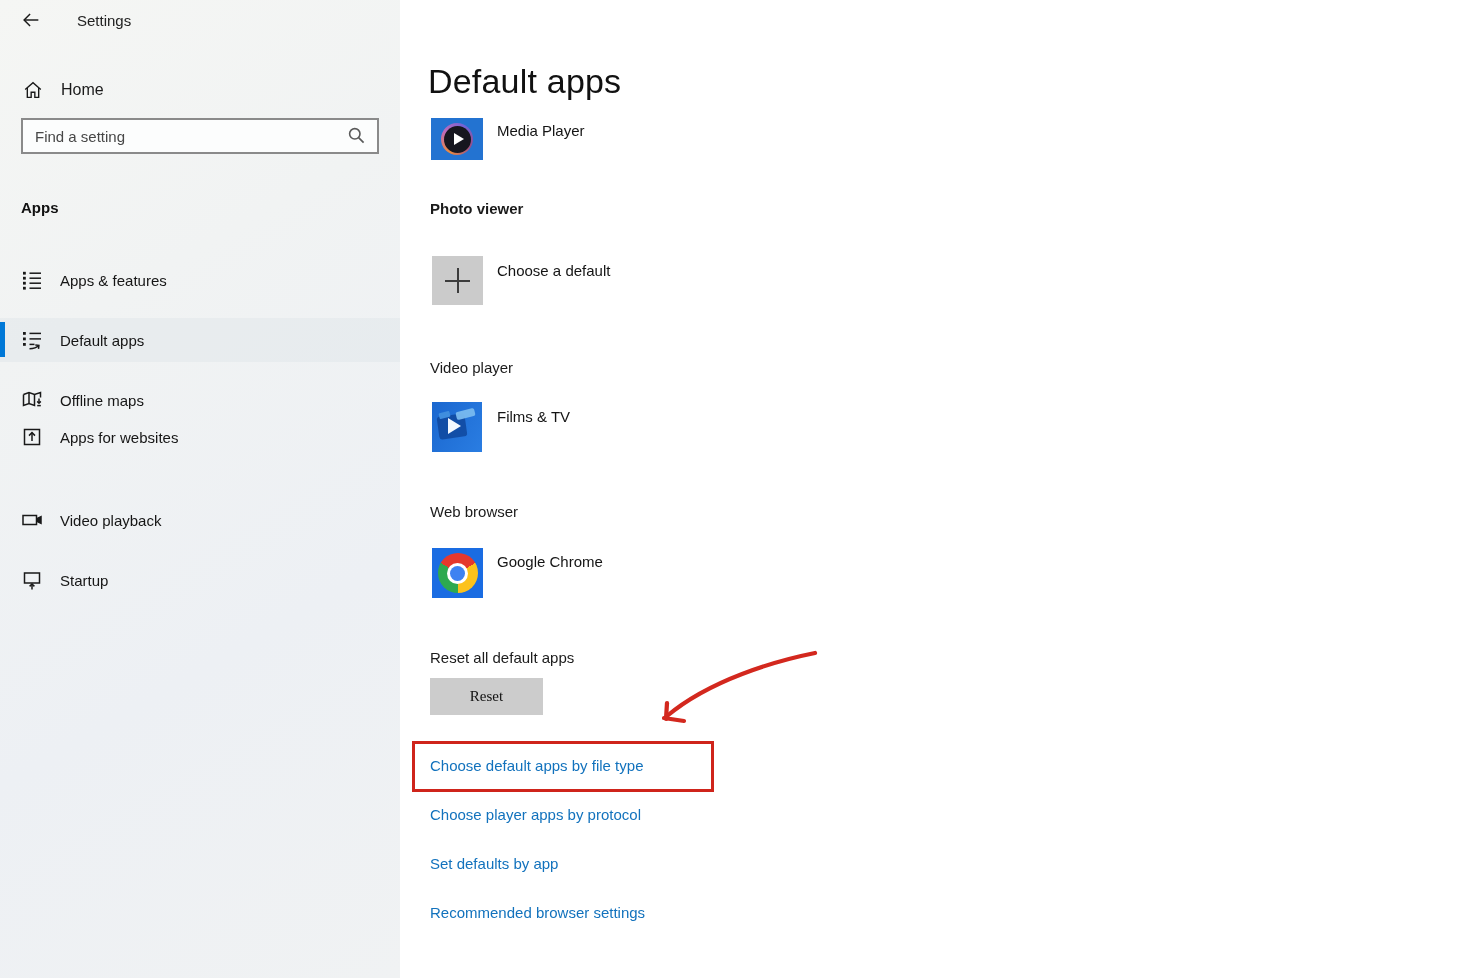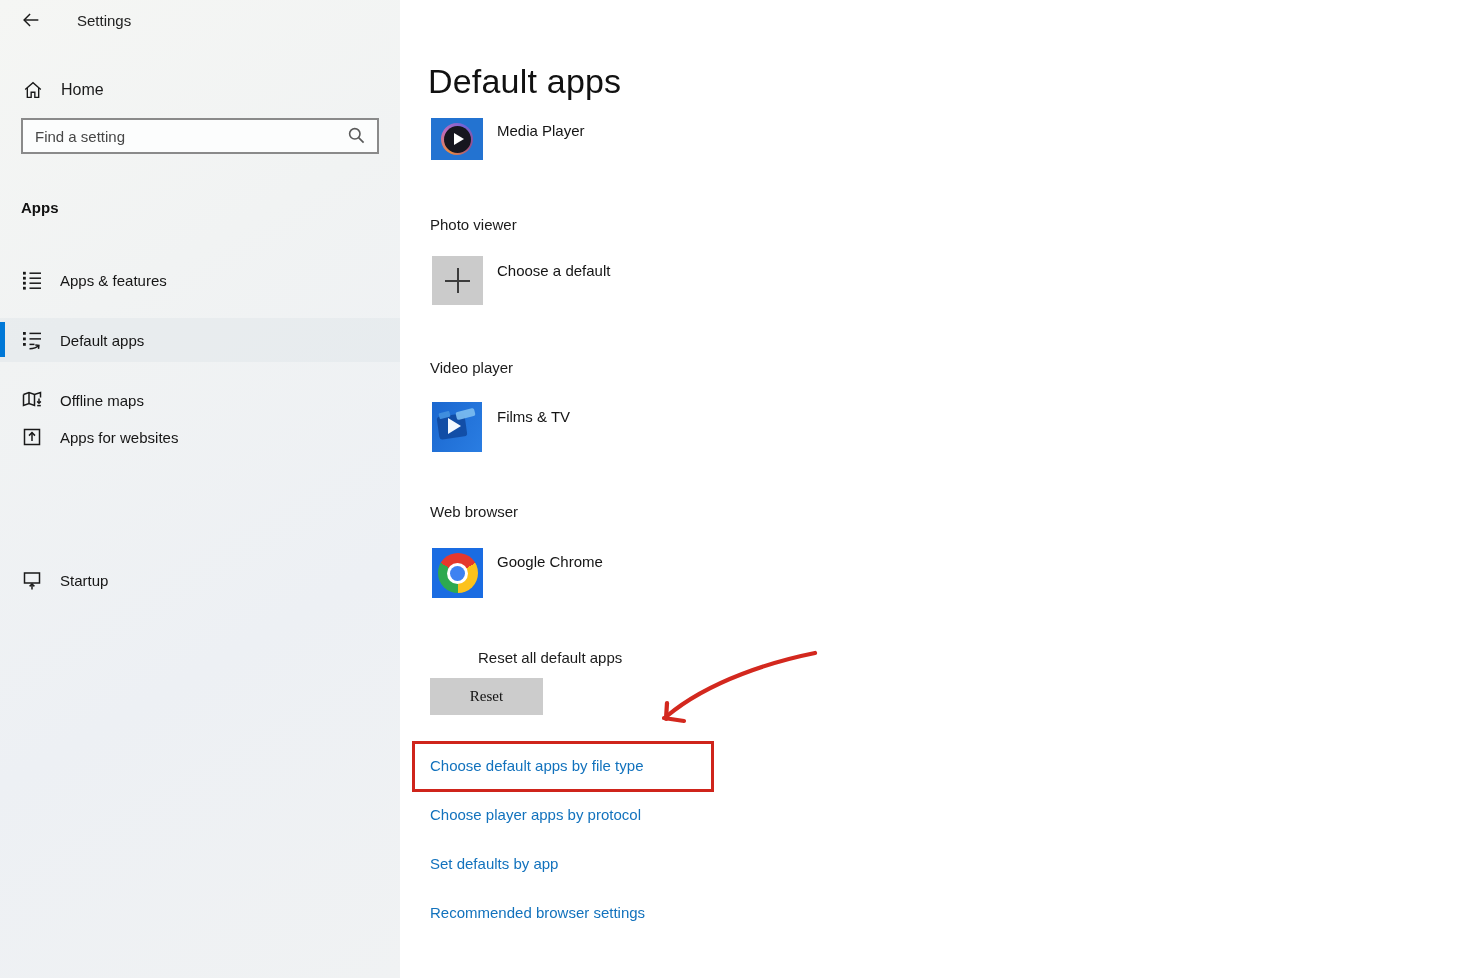--- a/index.html
+++ b/index.html
@@ -194,20 +194,29 @@
       <span class="nav-ic">
         <svg class="lineic" width="24" height="24" viewBox="0 0 24 24" fill="none" stroke="#191919" stroke-width="1.5">
           <rect x="4.5" y="4.5" width="15" height="15"></rect>
           <line x1="12" y1="16" x2="12" y2="7.8"></line>
           <path d="M9 10.6 L12 7.6 L15 10.6"></path>
         </svg>
       </span>
       <span class="nav-label">Apps for websites</span>
     </div>
 
+    <div class="nav-item" style="top:498px;">
+      <span class="nav-ic">
+        <svg class="lineic" width="24" height="24" viewBox="0 0 24 24" fill="none" stroke="#191919" stroke-width="1.5">
+          <rect x="3" y="7.5" width="13.5" height="9"></rect>
+          <path d="M16.8 10.8 L21 8.8 V15.2 L16.8 13.2 Z" fill="#191919"></path>
+        </svg>
+      </span>
+      <span class="nav-label">Video playback</span>
+    </div>
 
     <div class="nav-item" style="top:558px;">
       <span class="nav-ic">
         <svg class="lineic" width="24" height="24" viewBox="0 0 24 24" fill="none" stroke="#191919" stroke-width="1.5">
           <rect x="4.5" y="5" width="15" height="10"></rect>
           <line x1="12" y1="21.5" x2="12" y2="16"></line>
           <path d="M9.6 18.4 L12 16 L14.4 18.4"></path>
         </svg>
       </span>
       <span class="nav-label">Startup</span>
@@ -218,21 +227,21 @@
 
   <div class="tile tile-media">
     <span class="mp-ring">
       <span class="mp-core">
           <span class="mp-play"></span>
         </span>
     </span>
   </div>
   <div class="app-label" style="left:497px; top:121px;">Media Player</div>
 
-  <div class="cat-label" style="left:430px; top:215px;">Photo viewer</div>
+  <div class="cat-label" style="left:430px; top:199px;font-weight:bold;">Photo viewer</div>
   <div class="tile tile-plus">
     <span class="plus-h"></span>
       <span class="plus-v"></span>
   </div>
   <div class="app-label" style="left:497px; top:261px;">Choose a default</div>
 
   <div class="cat-label" style="left:430px; top:358px;">Video player</div>
   <div class="tile tile-ftv">
     <span class="ftv-dark"></span>
       <span class="ftv-light2"></span>
@@ -244,21 +253,21 @@
   <div class="cat-label" style="left:430px; top:502px;">Web browser</div>
   <div class="tile tile-chrome">
     <span class="chrome-outer">
         <span class="chrome-white">
           <span class="chrome-blue"></span>
         </span>
       </span>
   </div>
   <div class="app-label" style="left:497px; top:552px;">Google Chrome</div>
 
-  <div class="cat-label" style="left:430px; top:648px;margin-left:48px;">Reset all default apps</div>
+  <div class="cat-label" style="left:430px; top:648px;">Reset all default apps</div>
   <button class="reset-btn">Reset</button>
 
   <div class="link" style="top:756px;">Choose default apps by file type</div>
   <div class="link" style="top:805px;">Choose player apps by protocol</div>
   <div class="link" style="top:854px;">Set defaults by app</div>
   <div class="link" style="top:903px;">Recommended browser settings</div>
 
   <div class="annot-box"></div>
   <svg class="annot-arrow" width="200" height="115" viewBox="0 0 200 115">
     <path d="M175 28 C135 36 70 55 27 91" fill="none" stroke="#d3281e" stroke-width="4.2" stroke-linecap="round"></path>

